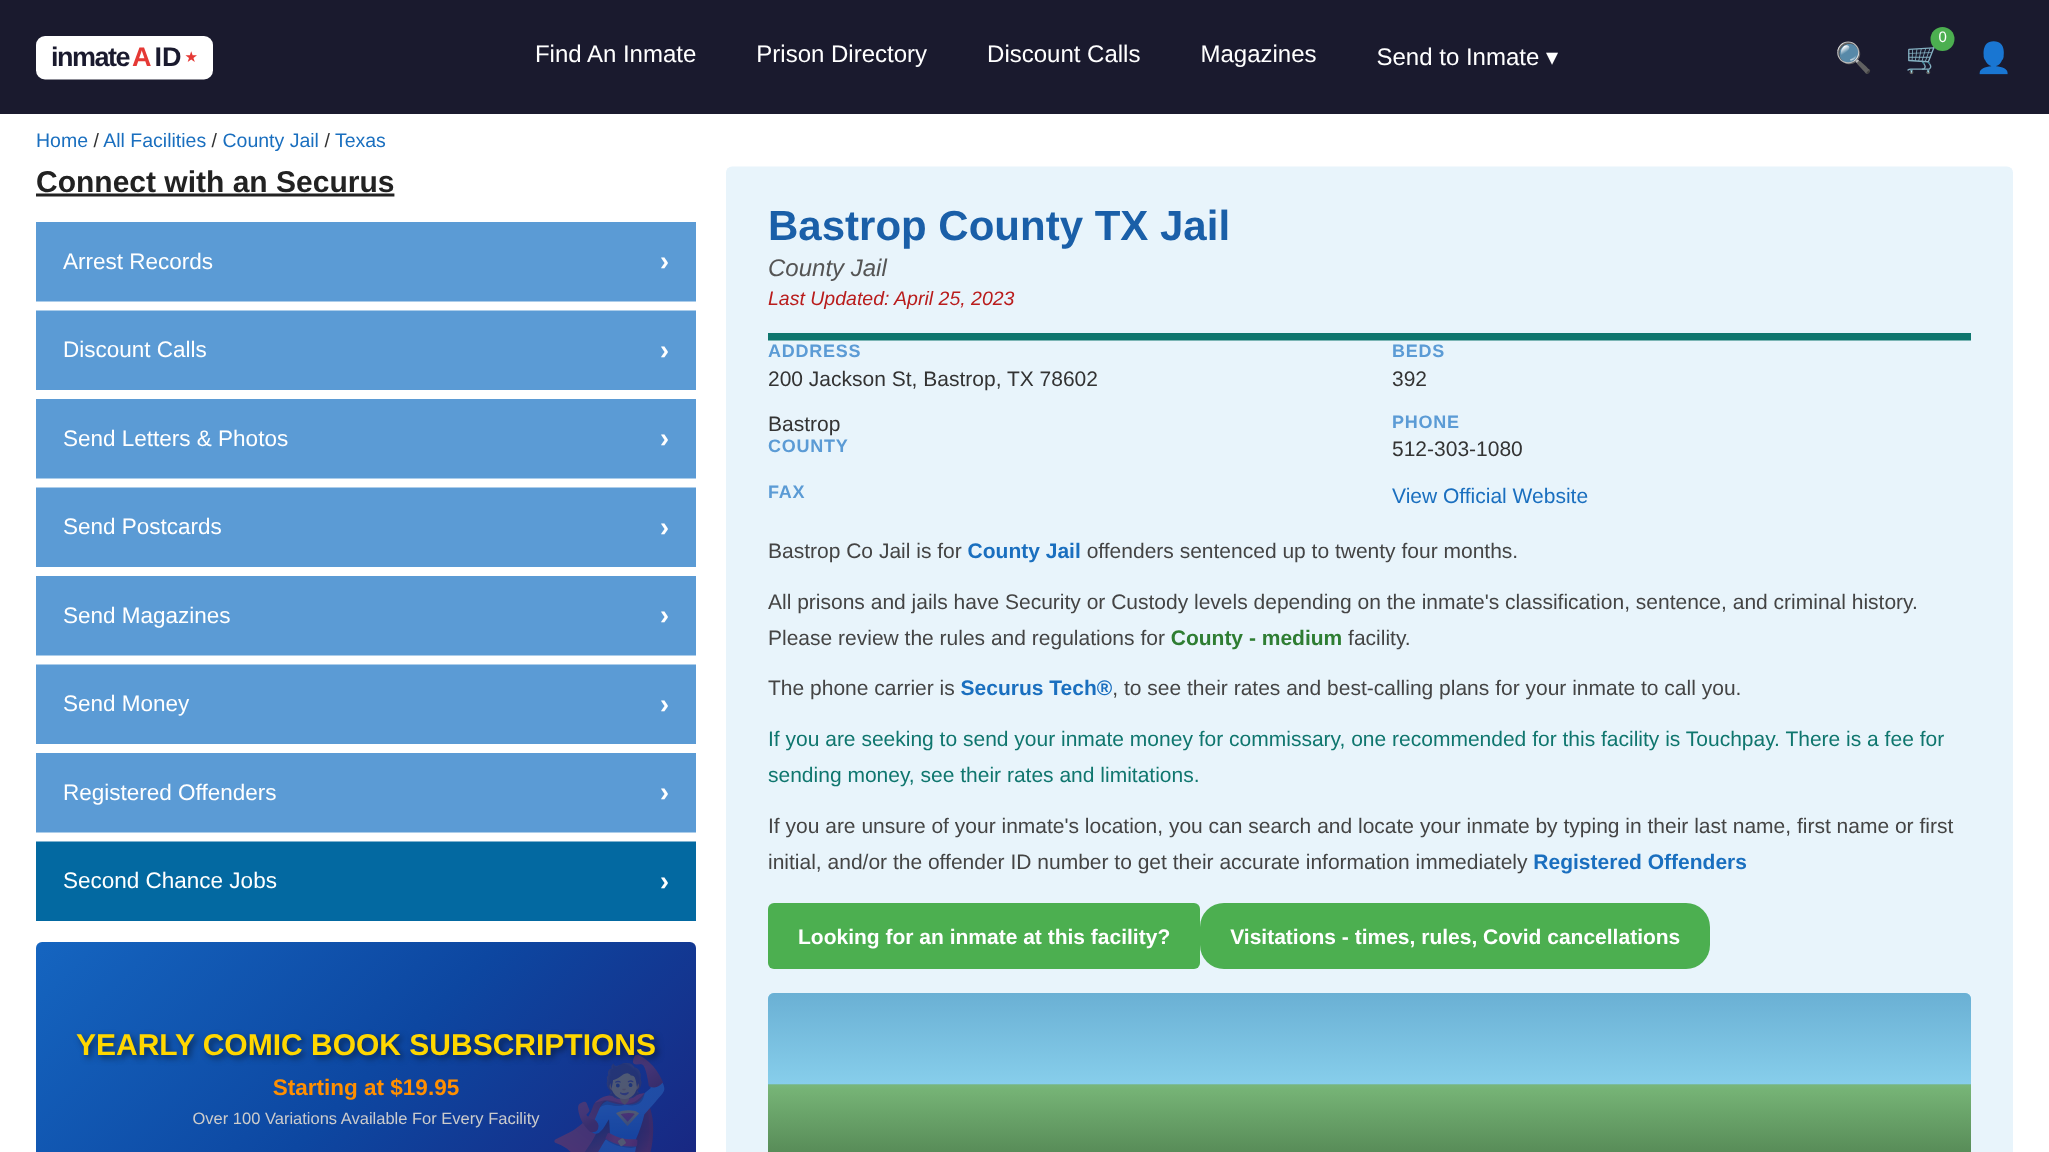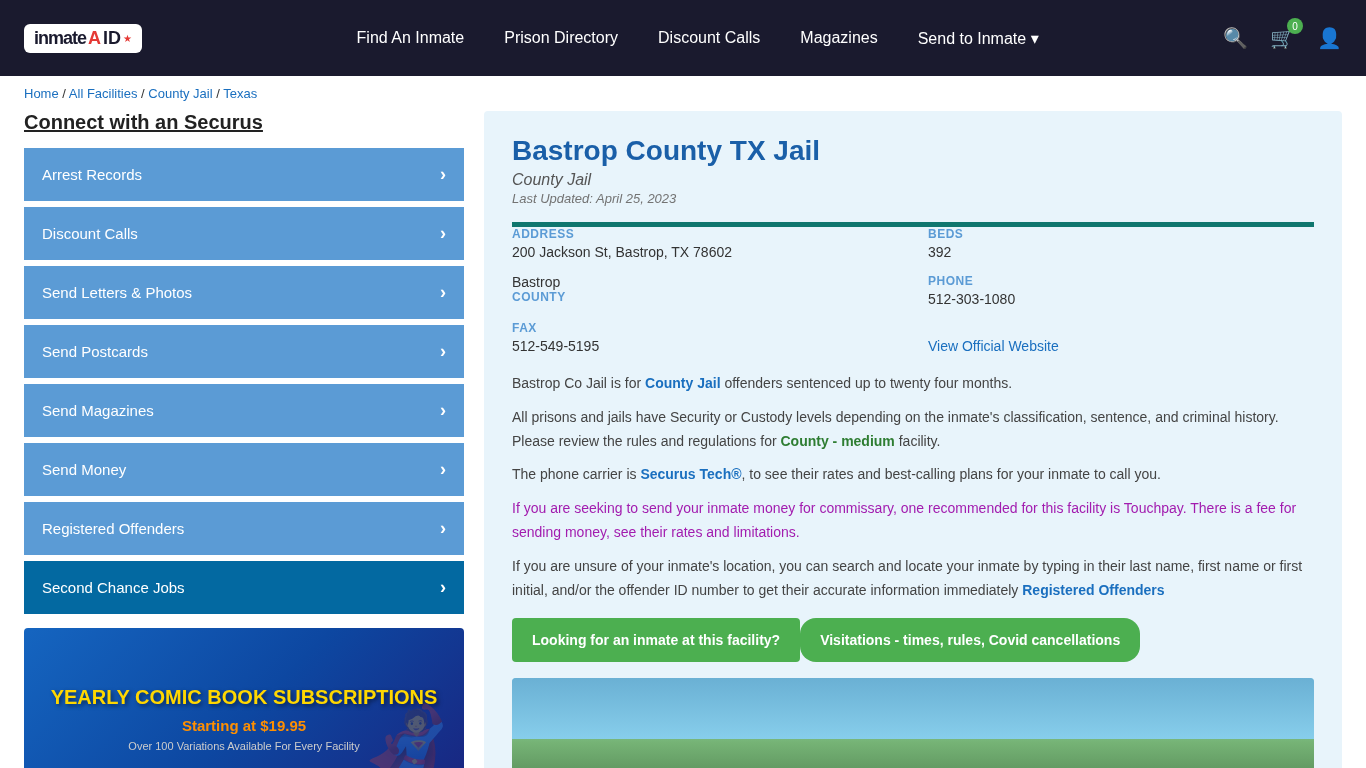--- a/index.html
+++ b/index.html
@@ -86,58 +86,57 @@
       <div style="color:#ffd700;font-size:20px;font-weight:900;text-align:center;text-transform:uppercase;line-height:1.2;text-shadow:2px 2px 4px rgba(0,0,0,0.5);">Yearly Comic Book Subscriptions</div>
       <div style="color:#ff8f00;font-size:15px;font-weight:bold;margin-top:8px;">Starting at $19.95</div>
       <div style="color:#ccc;font-size:11px;text-align:center;margin-top:6px;">Over 100 Variations Available For Every Facility</div>
       <div style="position:absolute;right:-5px;bottom:-10px;font-size:100px;opacity:0.25;">🦸</div>
     </div>
   </div>
 
   <div style="flex:1;background:#e8f4fb;border-radius:4px;padding:24px 28px;">
     <h1 style="font-size:28px;font-weight:bold;color:#1a5fa8;margin-bottom:4px;">Bastrop County TX Jail</h1>
     <div style="font-size:16px;color:#555;font-style:italic;font-weight:500;margin-bottom:2px;">County Jail</div>
-    <div style="font-size:13px;color:#737373;font-style:italic;margin-bottom:16px;">Last Updated: April 25, 2023</div>
+    <div style="font-size:13px;color:#b91c1c;font-style:italic;margin-bottom:16px;">Last Updated: April 25, 2023</div>
 
     <div style="display:grid;grid-template-columns:1fr 1fr;gap:14px 30px;margin-bottom:18px;border-top:5px solid #0f766e;">
       <div>
         <div style="color:#5b9bd5;font-size:12px;font-weight:bold;text-transform:uppercase;letter-spacing:0.5px;margin-bottom:3px;">ADDRESS</div>
         <div style="color:#333;font-size:14px;">200 Jackson St, Bastrop, TX 78602</div>
       </div>
       <div>
         <div style="color:#5b9bd5;font-size:12px;font-weight:bold;text-transform:uppercase;letter-spacing:0.5px;margin-bottom:3px;">BEDS</div>
         <div style="color:#333;font-size:14px;">392</div>
       </div>
       <div>
         <div style="color:#333;font-size:14px;">Bastrop</div>
         <div style="color:#5b9bd5;font-size:12px;font-weight:bold;text-transform:uppercase;letter-spacing:0.5px;margin-bottom:3px;">COUNTY</div>
       </div>
       <div>
         <div style="color:#5b9bd5;font-size:12px;font-weight:bold;text-transform:uppercase;letter-spacing:0.5px;margin-bottom:3px;">PHONE</div>
         <div style="color:#333;font-size:14px;">512-303-1080</div>
       </div>
       <div>
         <div style="color:#5b9bd5;font-size:12px;font-weight:bold;text-transform:uppercase;letter-spacing:0.5px;margin-bottom:3px;">FAX</div>
-        <div style="color:#333;font-size:14px;">512-549-5195</div>
       </div>
       <div style="display:flex;align-items:flex-end;">
         <a href="#" style="color:#1a6fbf;text-decoration:none;font-size:14px;">View Official Website</a>
       </div>
     </div>
 
     <p style="color:#444;font-size:14px;line-height:1.7;margin-bottom:10px;">
       <span>Bastrop Co Jail is for </span><a href="#" style="color:#1a6fbf;text-decoration:none;font-weight:bold;">County Jail</a><span> offenders sentenced up to twenty four months.</span>
     </p>
     <p style="color:#444;font-size:14px;line-height:1.7;margin-bottom:10px;">
       <span>All prisons and jails have Security or Custody levels depending on the inmate's classification, sentence, and criminal history. Please review the rules and regulations for </span><a href="#" style="color:#2e7d32;text-decoration:none;font-weight:bold;">County - medium</a><span> facility.</span>
     </p>
     <p style="color:#444;font-size:14px;line-height:1.7;margin-bottom:10px;">
       <span>The phone carrier is </span><a href="#" style="color:#1a6fbf;text-decoration:none;font-weight:bold;">Securus Tech®</a><span>, to see their rates and best-calling plans for your inmate to call you.</span>
     </p>
-    <p style="color:#a21caf;font-size:14px;line-height:1.7;margin-bottom:10px;">
+    <p style="color:#0f766e;font-size:14px;line-height:1.7;margin-bottom:10px;">
       <span>If you are seeking to send your inmate money for commissary, one recommended for this facility is Touchpay. There is a fee for sending money, see their rates and limitations.</span>
     </p>
     <p style="color:#444;font-size:14px;line-height:1.7;margin-bottom:10px;">
       <span>If you are unsure of your inmate's location, you can search and locate your inmate by typing in their last name, first name or first initial, and/or the offender ID number to get their accurate information immediately </span><a href="#" style="color:#1a6fbf;text-decoration:none;font-weight:bold;">Registered Offenders</a>
     </p>
 
     <div style="display:flex;gap:0;margin-top:16px;flex-wrap:wrap;">
       <button style="padding:14px 20px;font-size:14px;font-weight:600;border:none;border-radius:4px;cursor:pointer;color:#fff;background:#4caf50;">Looking for an inmate at this facility?</button>
       <button style="padding:14px 20px;font-size:14px;font-weight:600;border:none;border-radius:16px;cursor:pointer;color:#fff;background:#4caf50;">Visitations - times, rules, Covid cancellations</button>
     </div>

